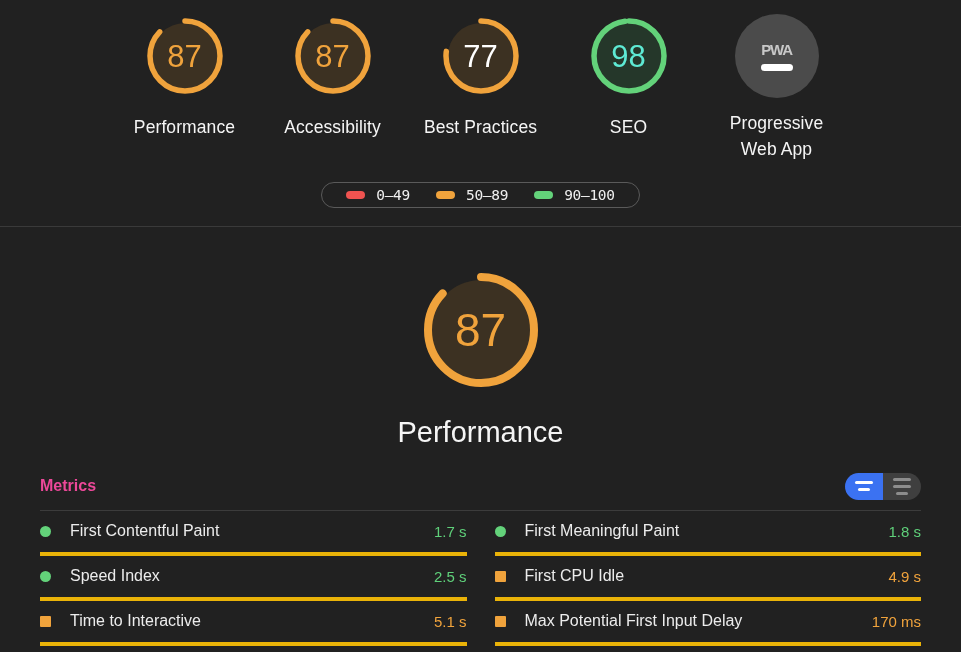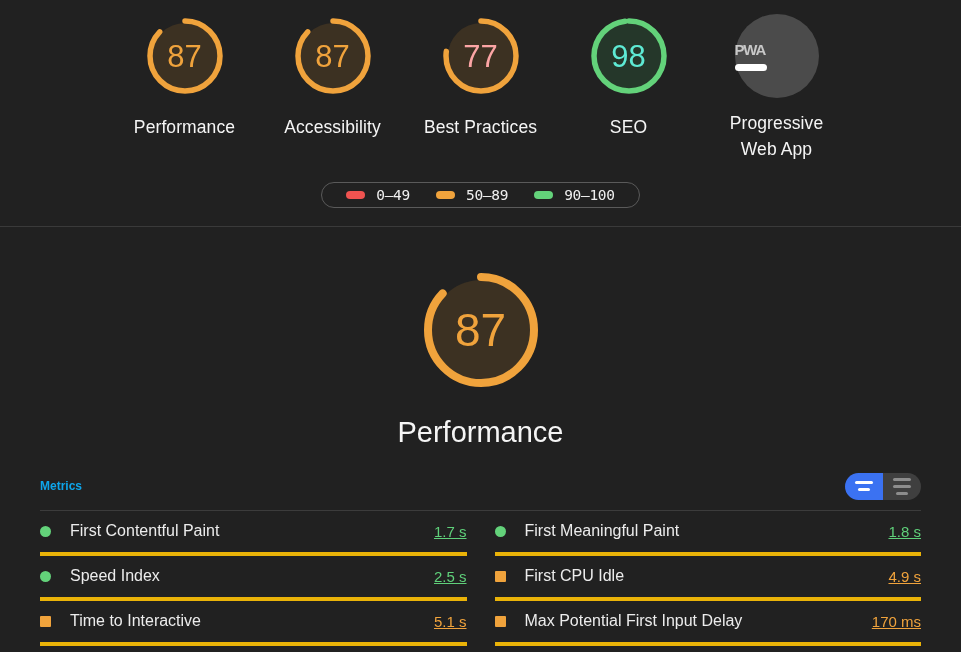--- a/index.html
+++ b/index.html
@@ -51,21 +51,21 @@
     letter-spacing: 0.1px;
   }
 
   
   .pwa-badge {
     width: 84px; height: 84px;
     border-radius: 50%;
     background: #4b4b4b;
     display: flex;
     flex-direction: column;
-    align-items: flex-start;
+    align-items: center;
     justify-content: center;
     margin-top: 4px;
   }
   .pwa-text {
     font-size: 15px;
     font-weight: bold;
     color: #c8c8c8;
     letter-spacing: -1.2px;
     line-height: 1;
     margin-bottom: 7px;
@@ -140,23 +140,23 @@
   .metrics {
     margin: 24px 40px 0 40px;
   }
   .metrics-head {
     display: flex;
     align-items: center;
     justify-content: space-between;
     padding-bottom: 10px;
   }
   .metrics-title {
-    font-size: 12px;
+    font-size: 16px;
     font-weight: bold;
-    color: #0ea5e9;
+    color: #ec4899;
   }
   .toggle {
     display: flex;
     border-radius: 14px;
     overflow: hidden;
     height: 27px;
     width: 76px;
   }
   .toggle-seg {
     width: 38px;
@@ -197,21 +197,20 @@
     font-size: 16px;
     color: #ececec;
     white-space: nowrap;
     overflow: hidden;
     text-overflow: ellipsis;
   }
   .metric-value {
     font-size: 15px;
     white-space: nowrap;
     margin-left: 26px;
-    text-decoration: underline;
   }
   .metric-value.pass { color: #5fd07a; }
   .metric-value.average { color: #f0a33c; }
 </style>
 </head>
 <body>
 
 <div class="summary">
   <div class="gauges">
 
@@ -236,21 +235,21 @@
       </div>
       <div class="gauge-label">Accessibility</div>
     </div>
 
     <div class="gauge-cell">
       <div class="gauge-wrap">
         <svg width="92" height="92" viewBox="0 0 92 92">
           <circle cx="46" cy="46" r="33" fill="#3c3122"></circle>
           <circle class="arc" cx="46" cy="46" r="35" fill="none" stroke="#f0a33c" stroke-width="5.5" stroke-linecap="round" transform="rotate(-90 46 46)" stroke-dasharray="169.33184402848985 219.9114857512855"></circle>
         </svg>
-        <span class="gauge-num" style="color:#fca5a5">77</span>
+        <span class="gauge-num" style="color:#ffffff">77</span>
       </div>
       <div class="gauge-label">Best Practices</div>
     </div>
 
     <div class="gauge-cell">
       <div class="gauge-wrap">
         <svg width="92" height="92" viewBox="0 0 92 92">
           <circle cx="46" cy="46" r="33" fill="#25372a"></circle>
           <circle class="arc" cx="46" cy="46" r="35" fill="none" stroke="#63d27a" stroke-width="5.5" stroke-linecap="round" transform="rotate(-90 46 46)" stroke-dasharray="215.5132560362598 219.9114857512855"></circle>
         </svg>

